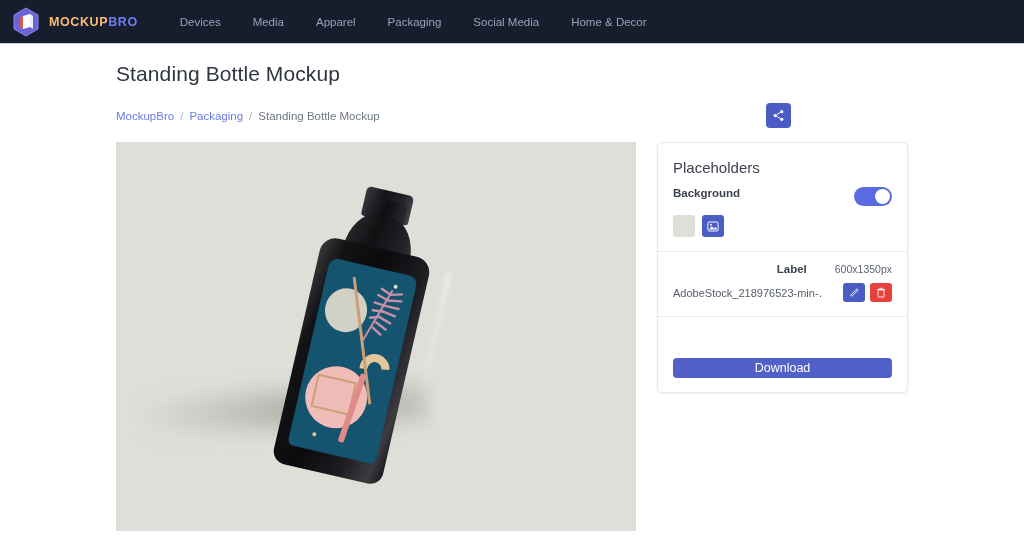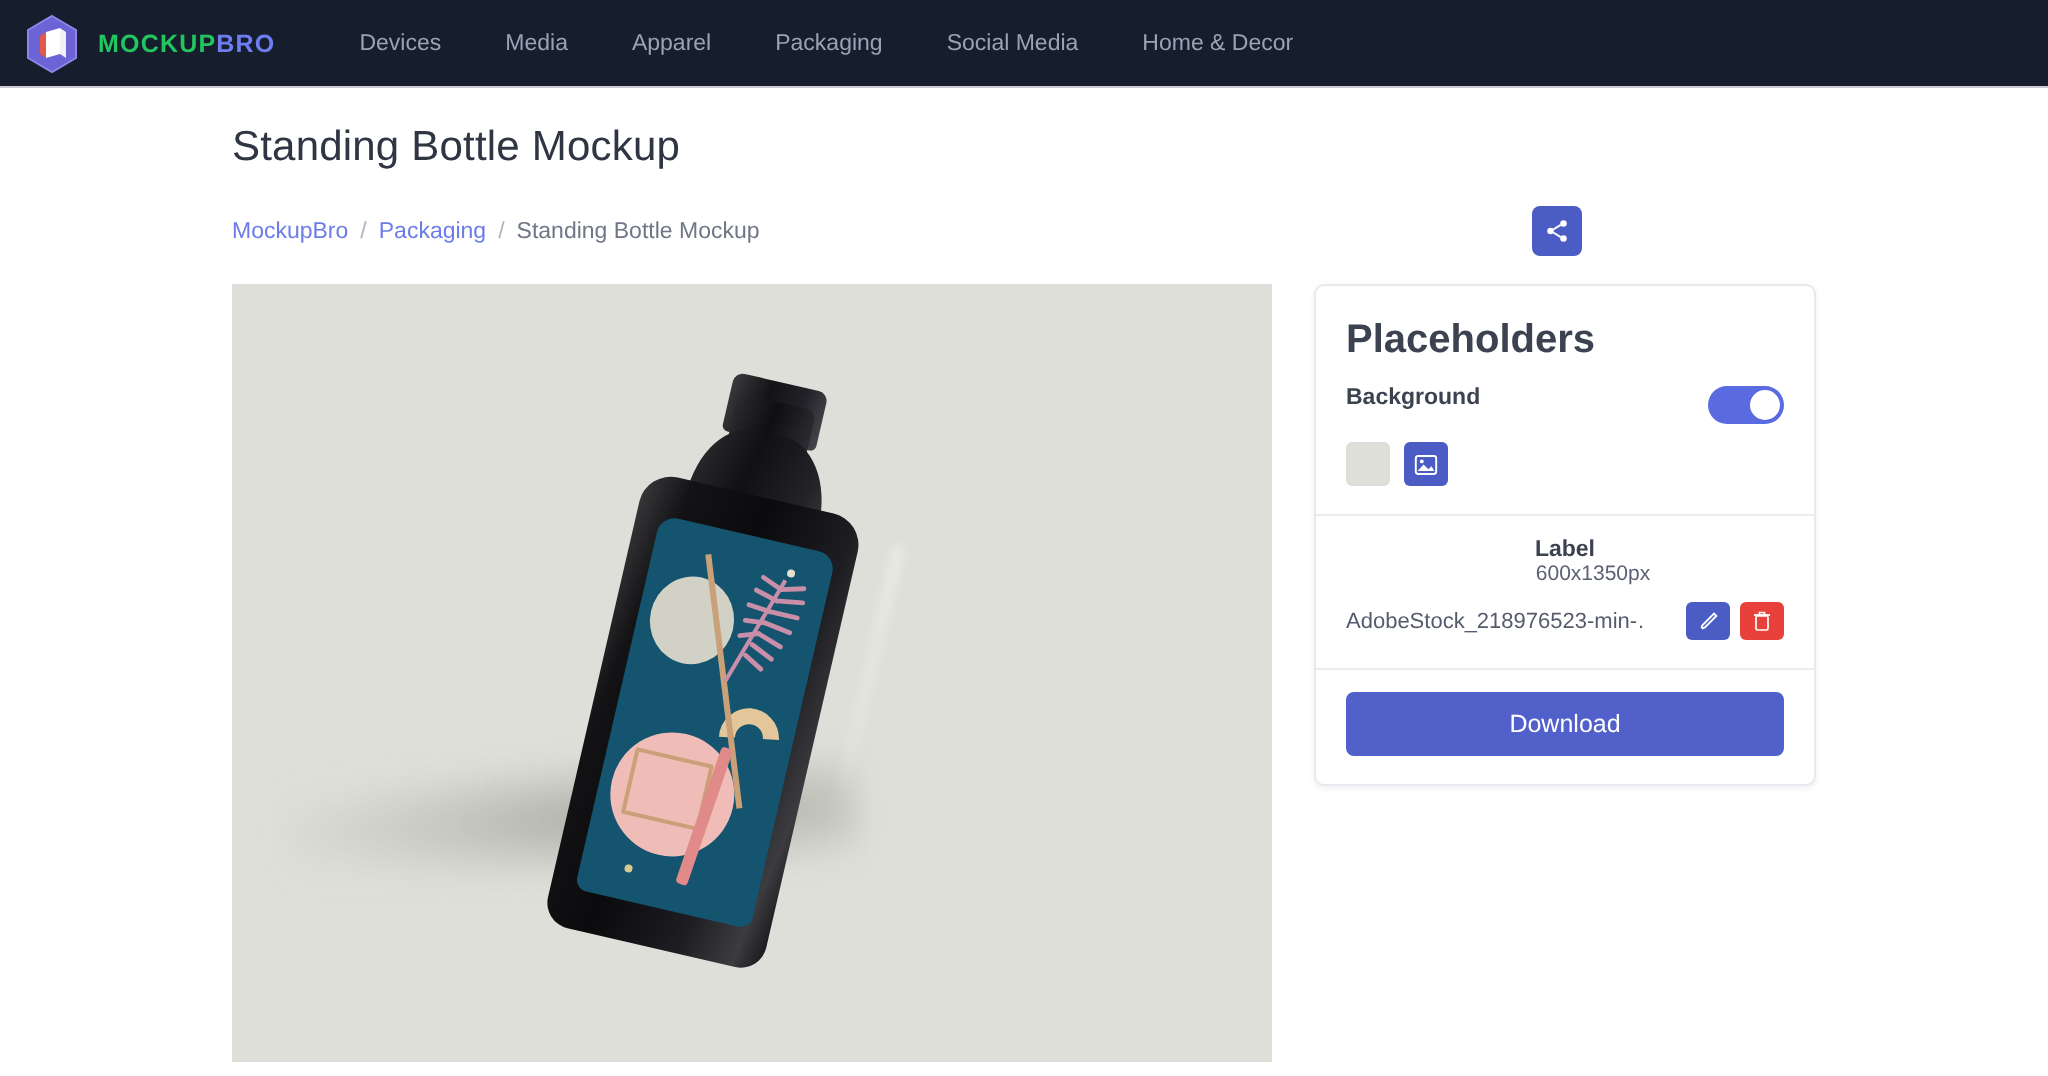--- a/index.html
+++ b/index.html
@@ -36,21 +36,21 @@
     align-items: center;
     justify-content: center;
   }
   .logo-hex svg { display: block; }
   .brand-text {
     font-size: 12.5px;
     font-weight: bold;
     letter-spacing: 0.6px;
     white-space: nowrap;
   }
-  .brand-text .b1 { color: #22c55e; }
+  .brand-text .b1 { color: #fdba74; }
   .brand-text .b2 { color: #6f7df2; margin-top: 40px; }
 
   .nav-links {
     display: flex;
     align-items: center;
   }
   .nav-link {
     color: #9aa2b4;
     font-size: 11.5px;
     padding: 6px 16px;
@@ -285,23 +285,23 @@
     border: 1px solid #e7e9ee;
     border-radius: 5px;
     box-shadow: 0 1px 3px rgba(20,30,60,0.07);
     padding: 16px 15px 0 15px;
     height: 251px;
     flex: 0 0 auto;
     display: flex;
     flex-direction: column;
   }
   .panel-title {
-    font-size: 20px;
+    font-size: 15px;
     color: #3d4251;
-    font-weight: bold;
+    font-weight: normal;
     margin-bottom: 11px;
   }
   .row-between {
     display: flex;
     align-items: flex-start;
     justify-content: space-between;
   }
   .field-label {
     font-size: 11.5px;
     font-weight: bold;
@@ -347,21 +347,20 @@
     height: 1px;
     background: #ebedf1;
     margin: 14px -15px 0 -15px;
   }
 
   .label-head {
     display: flex;
     align-items: center;
     justify-content: flex-end;
     margin-top: 11px;
-    flex-direction: column;
   }
   .dims {
     font-size: 10.5px;
     color: #5c6273;
     padding-left: 28px;
   }
   .label-row {
     display: flex;
     align-items: center;
     justify-content: space-between;
@@ -384,21 +383,21 @@
     display: flex;
     align-items: center;
     justify-content: center;
   }
   .btn-edit { background: #4c5cc5; }
   .btn-delete { background: #e8403a; }
 
   .download-btn {
     margin-top: auto;
     margin-bottom: 14px;
-    height: 32px;
+    height: 20px;
     background: #5260ca;
     color: #ffffff;
     font-size: 12.5px;
     border: none;
     border-radius: 4px;
     cursor: pointer;
     font-family: "Liberation Sans", sans-serif;
   }
 </style>
 </head>

